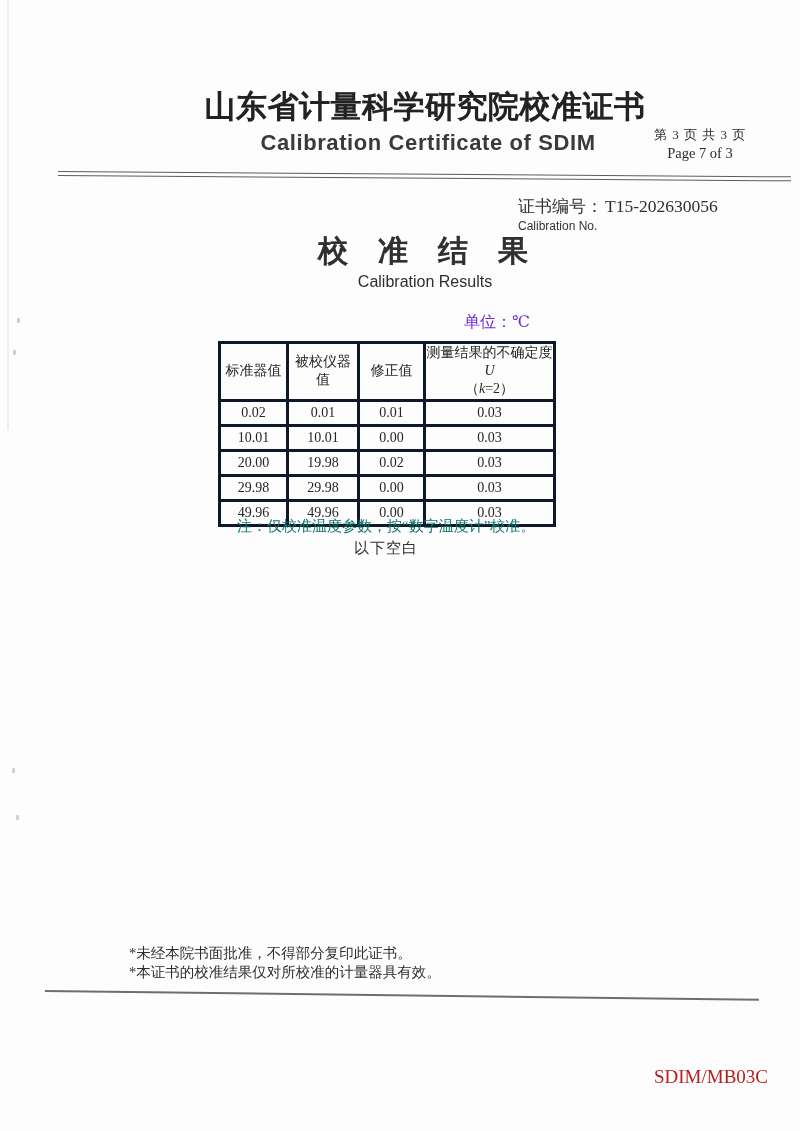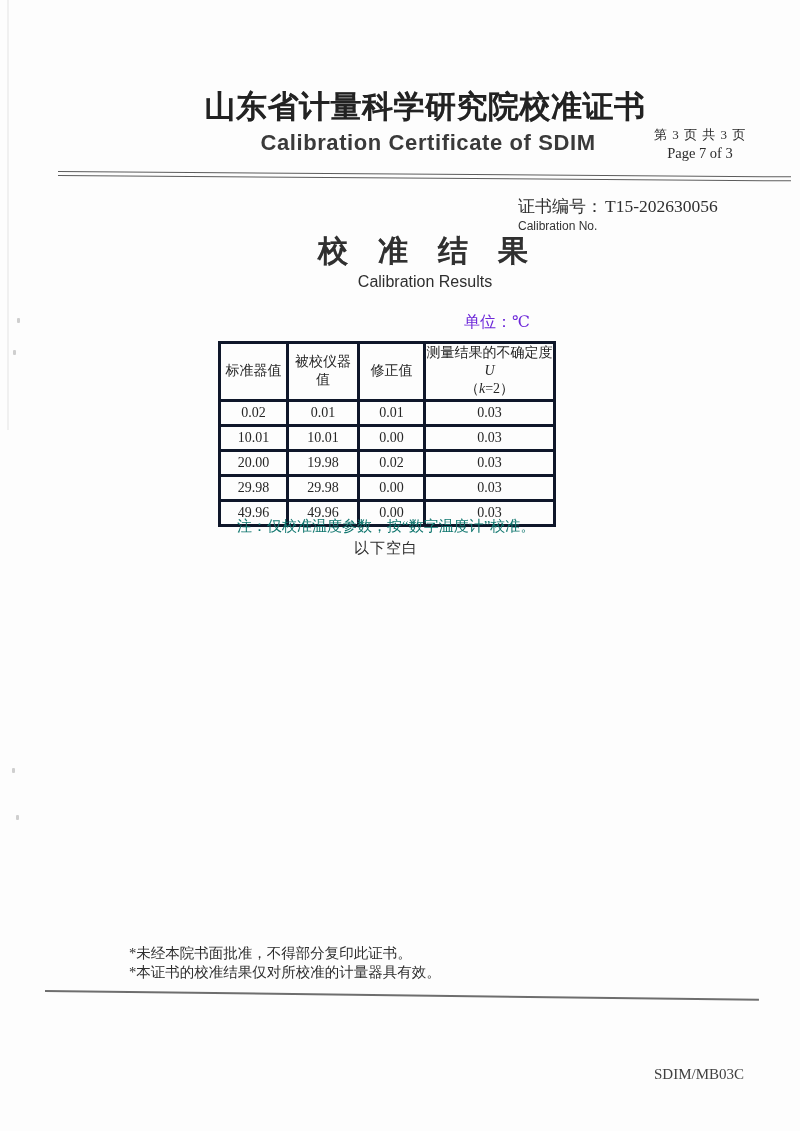--- a/index.html
+++ b/index.html
@@ -74,21 +74,21 @@
   
   .remark { left:237px; top:517px; font-size:15px; color:#0f766e; }
   .blank-below { left:354px; top:539px; font-size:15px; color:#2e2e2e; letter-spacing:1px; }
 
   
   .rule-footer {
     left:45px; top:990px; width:714px; height:1.6px; background:#6e6e6e;
     transform:rotate(0.7deg); transform-origin:left center;
   }
   .footer-notes { left:85px; top:944px; font-size:14.5px; line-height:1.28; color:#2e2e2e;margin-left:44px; }
-  .doc-code { left:654px; top:1066px; font-size:15px; color:#404040; }
+  .doc-code { left:654px; top:1066px; font-size:19px; color:#b91c1c; }
 </style>
 </head>
 <body>
 
 <div class="page">
 
   <div class="abs edge-line"></div>
   <div class="abs speck" style="left:17px;top:318px;"></div>
   <div class="abs speck" style="left:13px;top:350px;"></div>
   <div class="abs speck" style="left:12px;top:768px;"></div>

